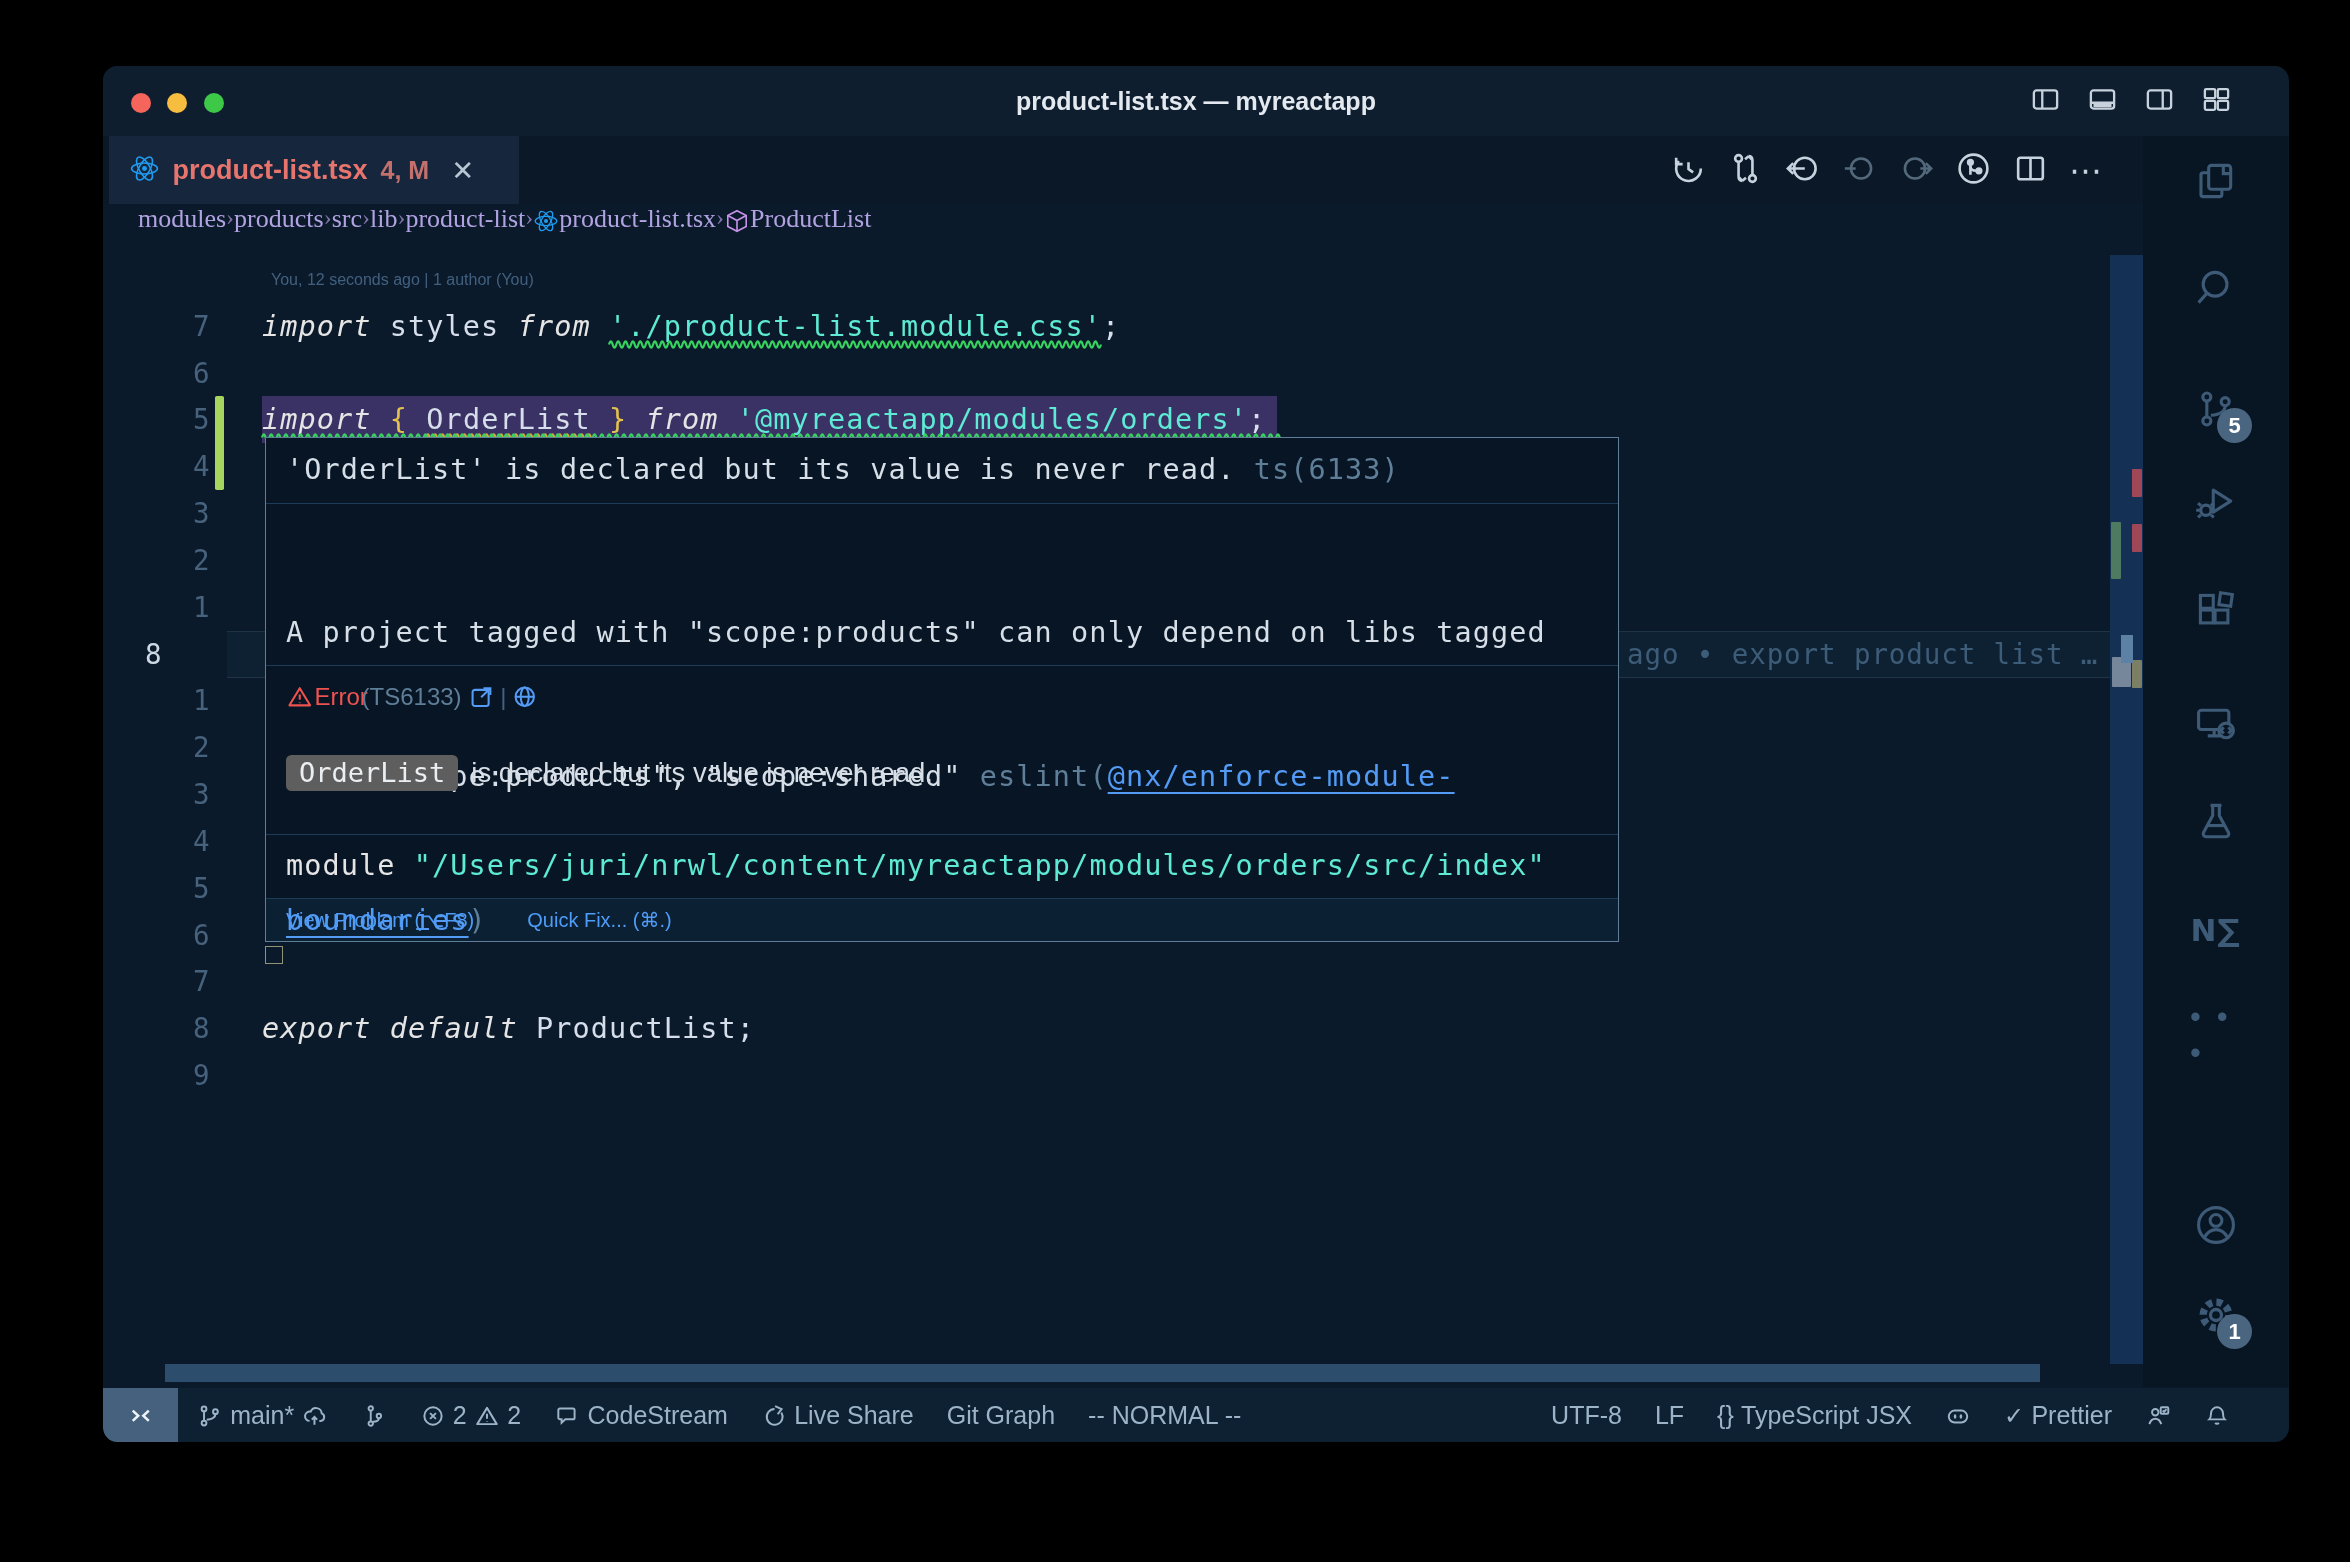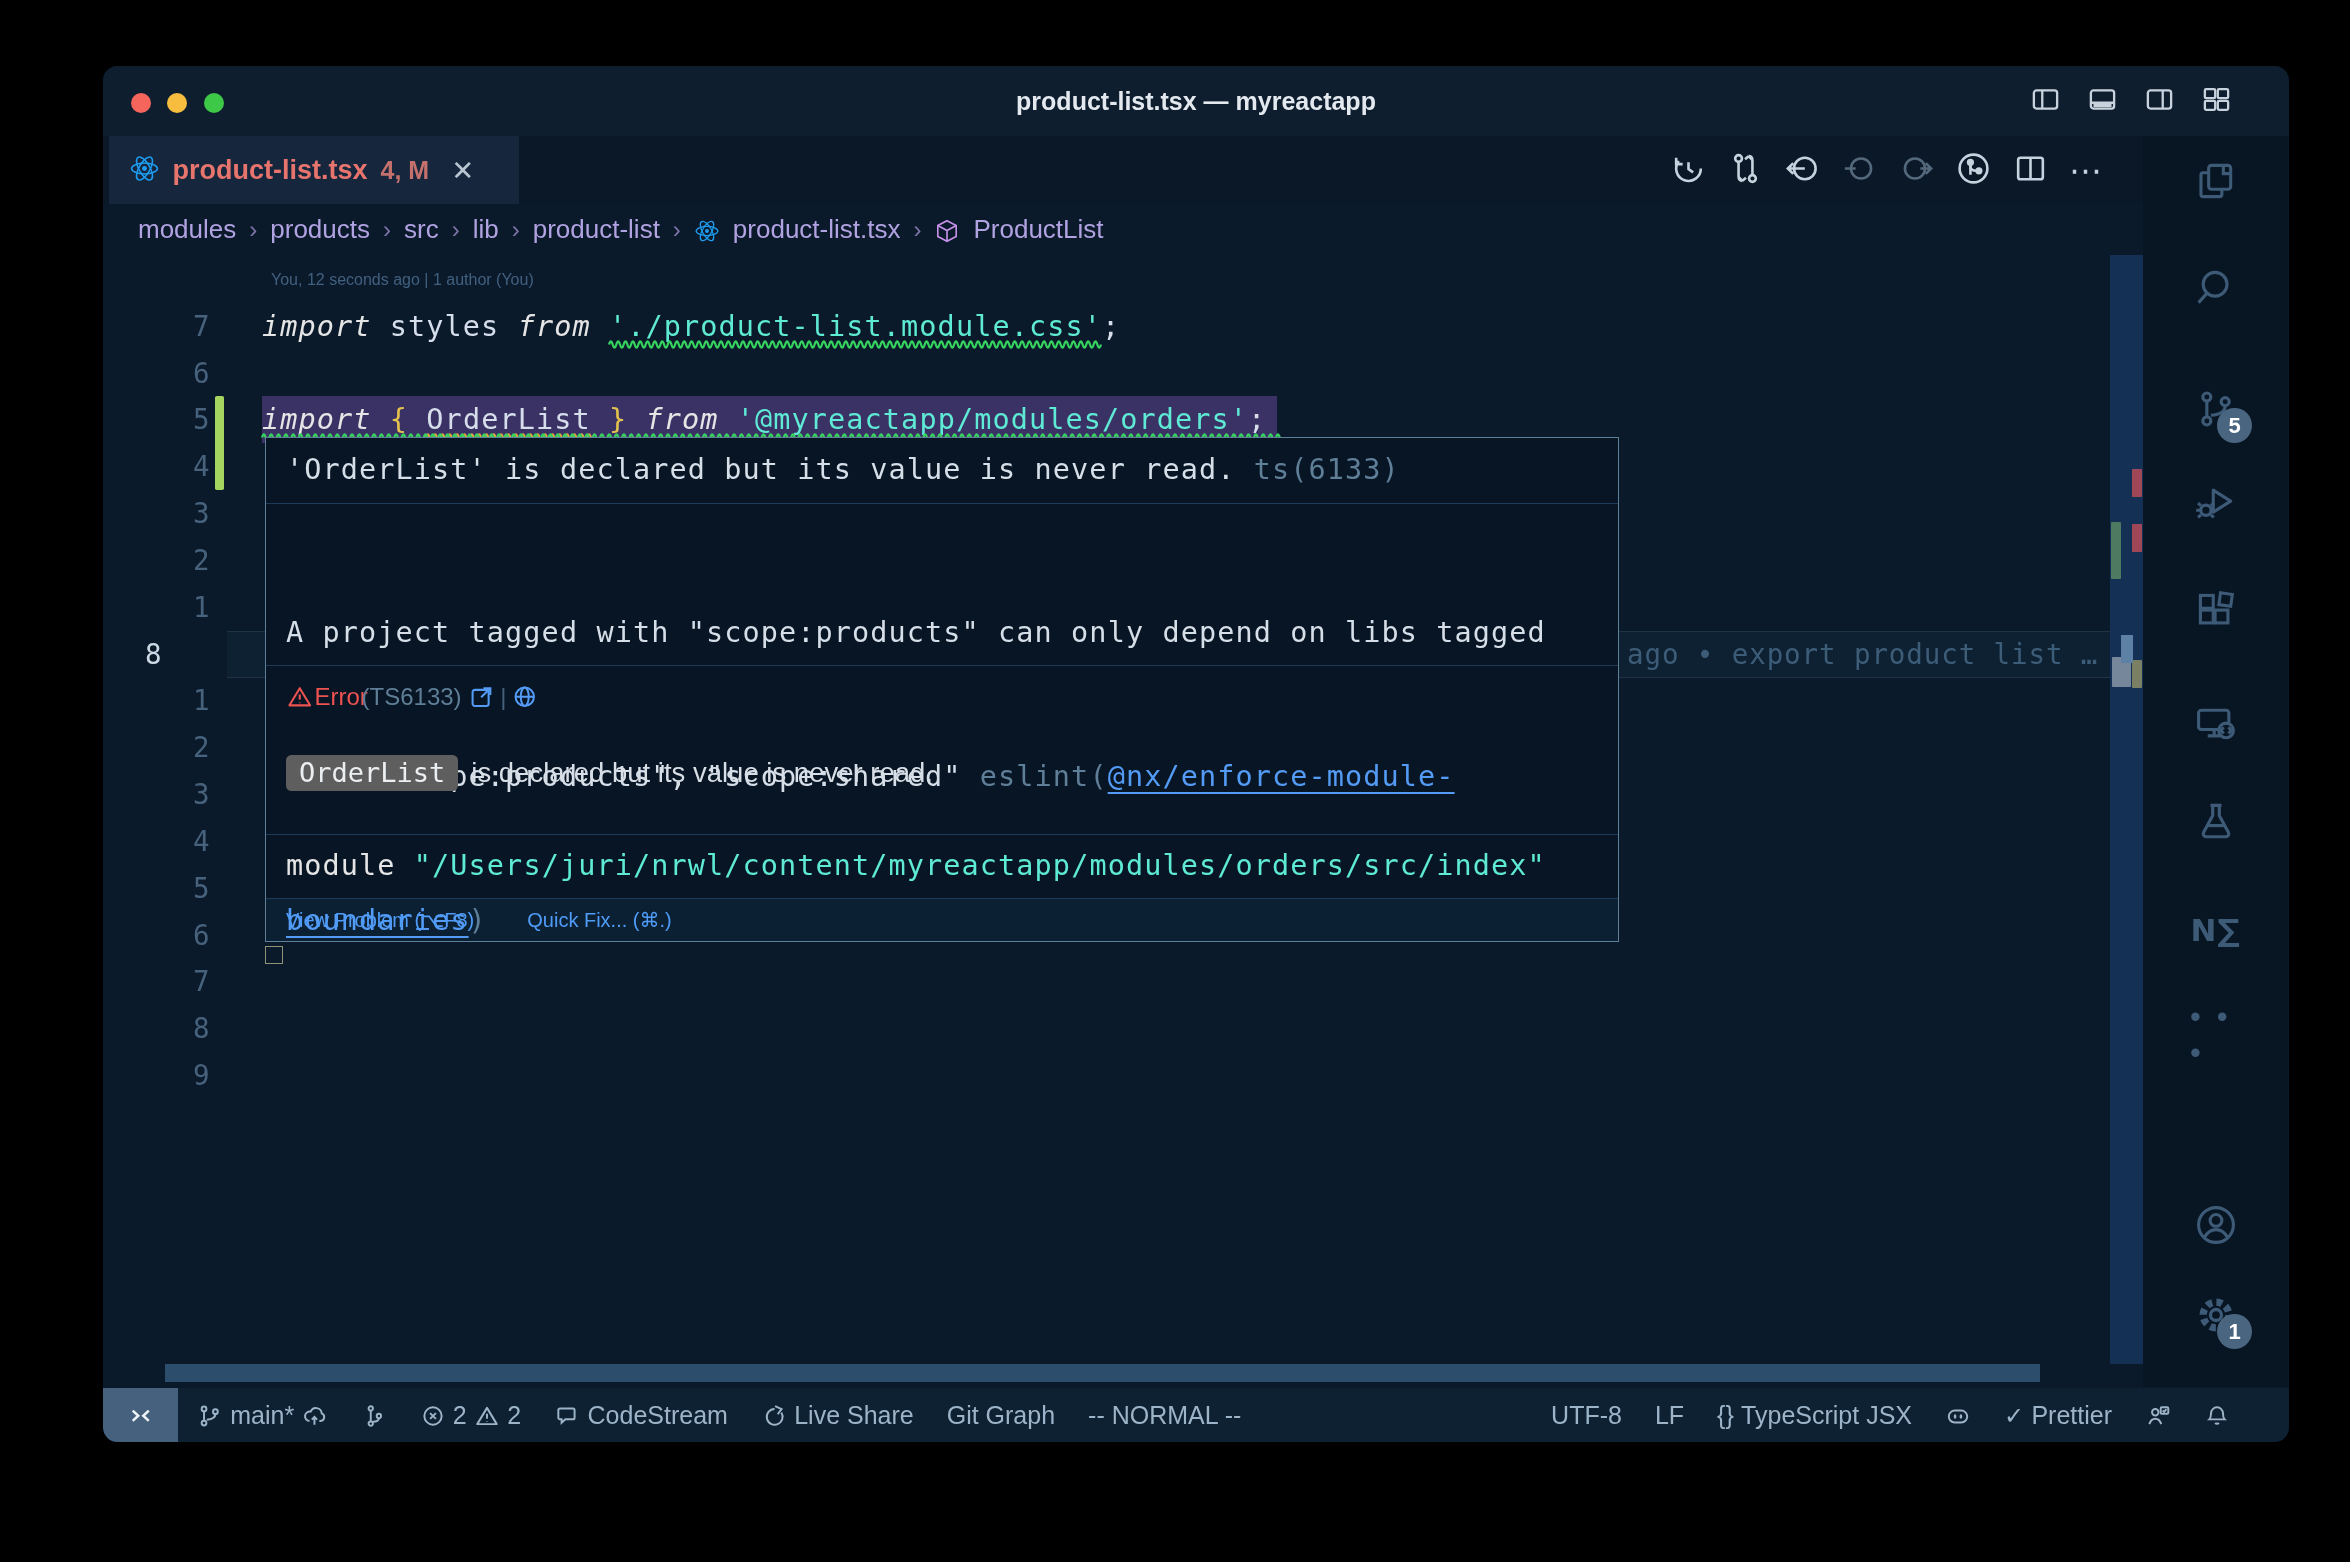--- a/index.html
+++ b/index.html
@@ -25,22 +25,22 @@
          display:flex; align-items:center; padding:0 20px; gap:13px; }
   .tab-label { color:#e8756d; font-size:27px; font-weight:600; }
   .tab-badge { color:#c4706c; font-size:25px; font-weight:600; }
   .tab-close { color:#b9c6d2; font-size:27.5px; margin-left:9.2px; }
   .editor-actions { position:absolute; left:1567px; top:0; height:68px; display:flex; gap:20px; align-items:center; }
   .editor-actions svg { width:37px; height:37px; stroke:#c6d2dd; fill:none; stroke-width:1.7; }
   .editor-actions .dim svg { stroke:#54687c; }
   .ellip { color:#c6d2dd; font-size:33px; letter-spacing:2.8px; line-height:37px; }
 
   
-  .breadcrumb { position:absolute; left:35px; top:138px; height:51px; display:flex; align-items:center;
-                gap:13px; font-size:26px; color:#b1a2e2; }
+  .breadcrumb { position:absolute; left:35px; top:138px; height:51px; display:flex; 
+                font-size:26px; color:#b1a2e2;font-family:Liberation Serif, serif; }
   .breadcrumb .sep { color:#7e74a8; font-size:24px; }
   .breadcrumb svg { vertical-align:middle; }
 
   
   .editor { position:absolute; left:0; top:189px; width:2040px; height:1131px; }
   .mono { font-family:"DejaVu Sans Mono", monospace; }
   .blame-top { position:absolute; left:168px; top:0.9px; height:47px; line-height:47px;
                color:#41607f; font-size:16px; }
   .grow { position:absolute; left:5.5px; width:101px; height:47px; line-height:47px; text-align:right;
           color:#47627c; font-size:27.5px; font-family:"DejaVu Sans Mono", monospace; }
@@ -259,20 +259,21 @@
     <div class="codeline" style="top:48px"><span class="kw">import</span><span> </span><span class="id">styles</span><span> </span><span class="kw">from</span><span> </span><span class="str sqhost">'./product-list.module.css'<svg class="sqsvg" width="492" height="9.2" viewBox="0 0 536 10">
             <path d="M0 6 q2 -7 4 0 t4 0 t4 0 t4 0 t4 0 t4 0 t4 0 t4 0 t4 0 t4 0 t4 0 t4 0 t4 0 t4 0 t4 0 t4 0 t4 0 t4 0 t4 0 t4 0 t4 0 t4 0 t4 0 t4 0 t4 0 t4 0 t4 0 t4 0 t4 0 t4 0 t4 0 t4 0 t4 0 t4 0 t4 0 t4 0 t4 0 t4 0 t4 0 t4 0 t4 0 t4 0 t4 0 t4 0 t4 0 t4 0 t4 0 t4 0 t4 0 t4 0 t4 0 t4 0 t4 0 t4 0 t4 0 t4 0 t4 0 t4 0 t4 0 t4 0 t4 0 t4 0 t4 0 t4 0 t4 0 t4 0 t4 0 t4 0 t4 0 t4 0 t4 0 t4 0 t4 0 t4 0 t4 0 t4 0 t4 0 t4 0 t4 0 t4 0 t4 0 t4 0 t4 0 t4 0 t4 0 t4 0 t4 0 t4 0 t4 0 t4 0 t4 0 t4 0 t4 0 t4 0 t4 0 t4 0 t4 0 t4 0 t4 0 t4 0 t4 0 t4 0 t4 0 t4 0 t4 0 t4 0 t4 0 t4 0 t4 0 t4 0 t4 0 t4 0 t4 0 t4 0 t4 0 t4 0 t4 0 t4 0 t4 0 t4 0 t4 0 t4 0 t4 0 t4 0 t4 0 t4 0 t4 0 t4 0 t4 0 t4 0 t4 0 t4 0 t4 0 t4 0" fill="none" stroke="#36d15e" stroke-width="2.4"></path>
           </svg></span><span>;</span></div>
 
     <div class="codeline" style="top:141px"><span class="selwrap"><span class="kw">import</span><span> </span><span class="brace">{</span><span> </span><span class="id sqhost">OrderList<svg class="sqsvg" width="164" height="9.2" viewBox="0 0 179 10">
               <path d="M0 6 q2 -7 4 0 t4 0 t4 0 t4 0 t4 0 t4 0 t4 0 t4 0 t4 0 t4 0 t4 0 t4 0 t4 0 t4 0 t4 0 t4 0 t4 0 t4 0 t4 0 t4 0 t4 0 t4 0 t4 0 t4 0 t4 0 t4 0 t4 0 t4 0 t4 0 t4 0 t4 0 t4 0 t4 0 t4 0 t4 0 t4 0 t4 0 t4 0 t4 0 t4 0 t4 0 t4 0 t4 0 t4 0 t4 0" fill="none" stroke="#e0a342" stroke-width="2.4"></path>
             </svg></span><span> </span><span class="brace">}</span><span> </span><span class="kw">from</span><span> </span><span class="str">'@myreactapp/modules/orders'</span><span>;</span><svg class="sqsvg" width="1015" height="9.2" viewBox="0 0 1105 10">
             <path d="M0 6 q2 -7 4 0 t4 0 t4 0 t4 0 t4 0 t4 0 t4 0 t4 0 t4 0 t4 0 t4 0 t4 0 t4 0 t4 0 t4 0 t4 0 t4 0 t4 0 t4 0 t4 0 t4 0 t4 0 t4 0 t4 0 t4 0 t4 0 t4 0 t4 0 t4 0 t4 0 t4 0 t4 0 t4 0 t4 0 t4 0 t4 0 t4 0 t4 0 t4 0 t4 0 t4 0 t4 0 t4 0 t4 0 t4 0 t4 0 t4 0 t4 0 t4 0 t4 0 t4 0 t4 0 t4 0 t4 0 t4 0 t4 0 t4 0 t4 0 t4 0 t4 0 t4 0 t4 0 t4 0 t4 0 t4 0 t4 0 t4 0 t4 0 t4 0 t4 0 t4 0 t4 0 t4 0 t4 0 t4 0 t4 0 t4 0 t4 0 t4 0 t4 0 t4 0 t4 0 t4 0 t4 0 t4 0 t4 0 t4 0 t4 0 t4 0 t4 0 t4 0 t4 0 t4 0 t4 0 t4 0 t4 0 t4 0 t4 0 t4 0 t4 0 t4 0 t4 0 t4 0 t4 0 t4 0 t4 0 t4 0 t4 0 t4 0 t4 0 t4 0 t4 0 t4 0 t4 0 t4 0 t4 0 t4 0 t4 0 t4 0 t4 0 t4 0 t4 0 t4 0 t4 0 t4 0 t4 0 t4 0 t4 0 t4 0 t4 0 t4 0 t4 0 t4 0 t4 0 t4 0 t4 0 t4 0 t4 0 t4 0 t4 0 t4 0 t4 0 t4 0 t4 0 t4 0 t4 0 t4 0 t4 0 t4 0 t4 0 t4 0 t4 0 t4 0 t4 0 t4 0 t4 0 t4 0 t4 0 t4 0 t4 0 t4 0 t4 0 t4 0 t4 0 t4 0 t4 0 t4 0 t4 0 t4 0 t4 0 t4 0 t4 0 t4 0 t4 0 t4 0 t4 0 t4 0 t4 0 t4 0 t4 0 t4 0 t4 0 t4 0 t4 0 t4 0 t4 0 t4 0 t4 0 t4 0 t4 0 t4 0 t4 0 t4 0 t4 0 t4 0 t4 0 t4 0 t4 0 t4 0 t4 0 t4 0 t4 0 t4 0 t4 0 t4 0 t4 0 t4 0 t4 0 t4 0 t4 0 t4 0 t4 0 t4 0 t4 0 t4 0 t4 0 t4 0 t4 0 t4 0 t4 0 t4 0 t4 0 t4 0 t4 0 t4 0 t4 0 t4 0 t4 0 t4 0 t4 0 t4 0 t4 0 t4 0 t4 0 t4 0 t4 0 t4 0 t4 0 t4 0 t4 0 t4 0 t4 0 t4 0 t4 0 t4 0 t4 0 t4 0 t4 0 t4 0 t4 0 t4 0 t4 0 t4 0 t4 0 t4 0 t4 0 t4 0 t4 0 t4 0 t4 0 t4 0 t4 0 t4 0 t4 0 t4 0 t4 0 t4 0 t4 0 t4 0 t4 0 t4 0 t4 0 t4 0 t4 0 t4 0 t4 0 t4 0" fill="none" stroke="#36d15e" stroke-width="2.4"></path>
           </svg></span></div>
 
+    <div class="codeline" style="top:750px"><span class="kw">export</span><span> </span><span class="kw">default</span><span> </span><span class="id">ProductList</span><span>;</span></div>
   </div>
 
   <div class="vscroll"></div>
   <div class="marker" style="left:2029px; top:403px; width:10px; height:27.5px; background:#9f4757;"></div>
   <div class="marker" style="left:2008px; top:456px; width:10px; height:57px; background:#4d7a61;"></div>
   <div class="marker" style="left:2029px; top:458px; width:10px; height:27.5px; background:#9f4757;"></div>
   <div class="marker" style="left:2009px; top:591px; width:19px; height:30px; background:#76879b;"></div>
   <div class="marker" style="left:2029px; top:594px; width:10px; height:27.5px; background:#7b8064;"></div>
   <div class="vthumb"></div>
   <div class="hthumb"></div>

